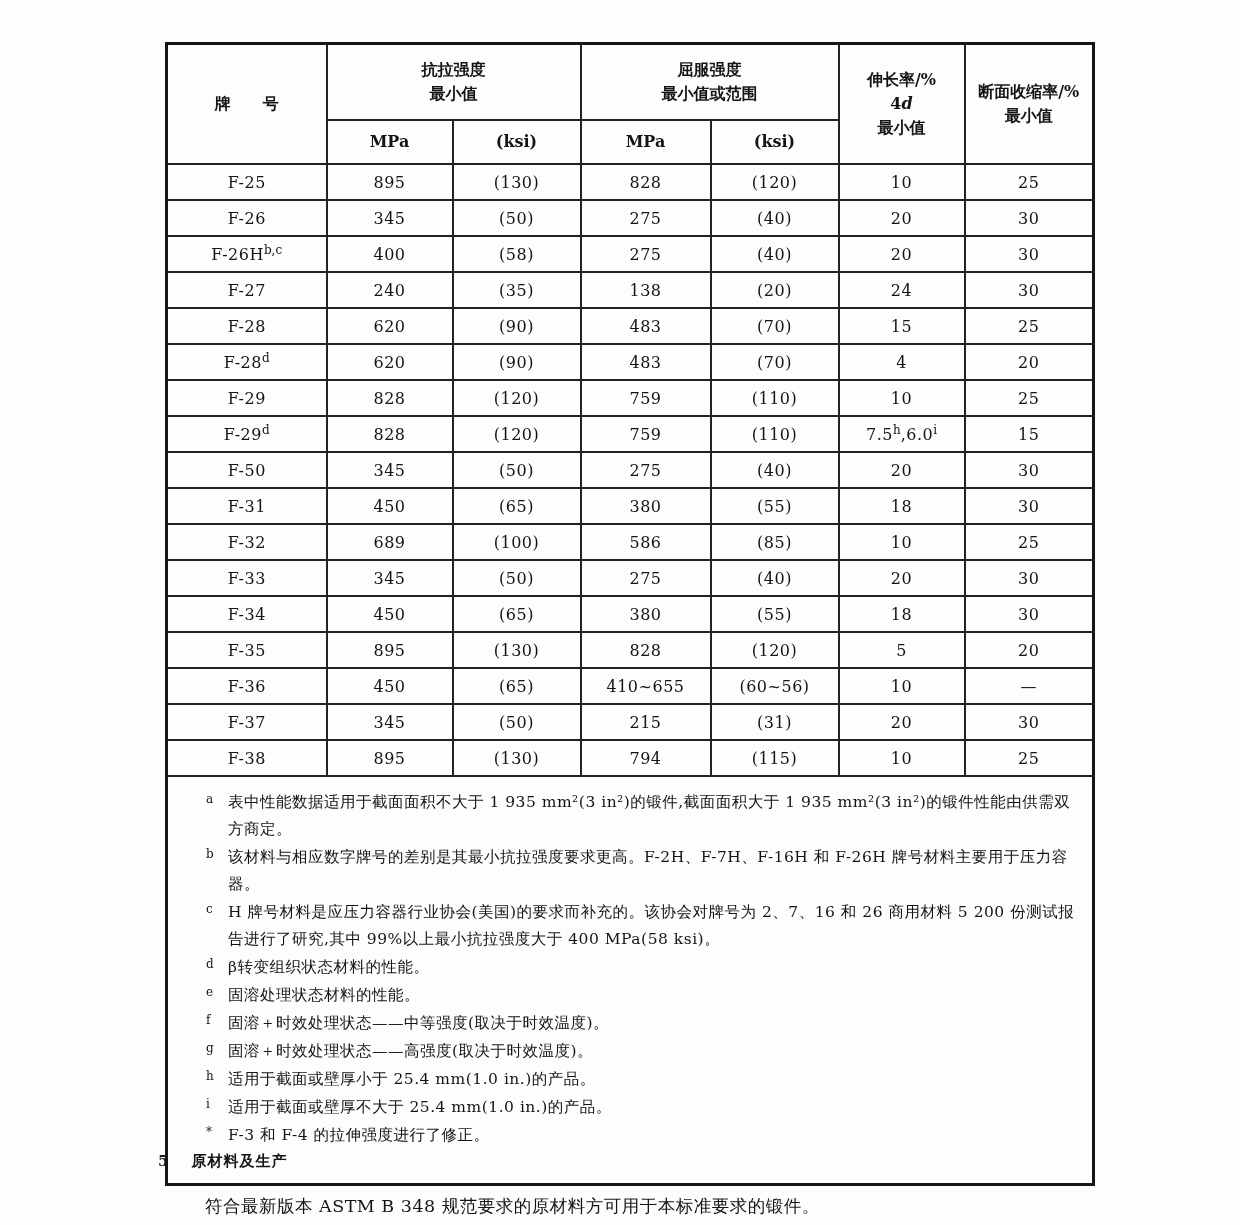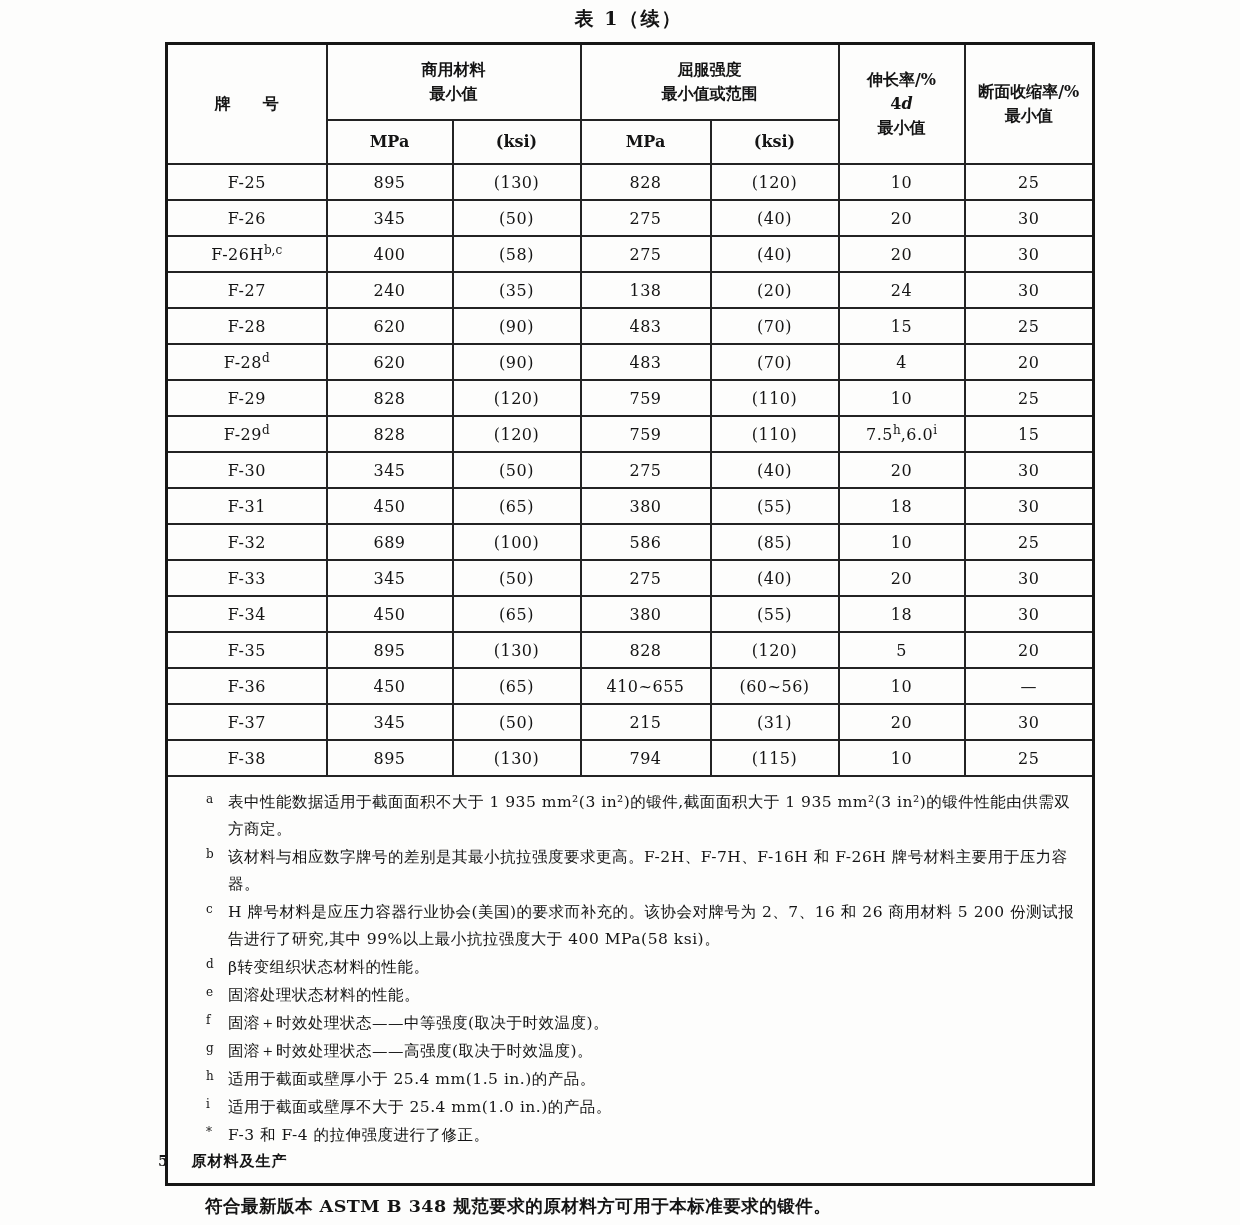--- a/index.html
+++ b/index.html
@@ -80,46 +80,45 @@
     font-weight: bold;
     letter-spacing: 1px;
   }
   .section-heading .sec-num { margin-right: 22px; }
   .body-paragraph {
     position: absolute;
     top: 1194px;
     left: 205px;
     width: 980px;
     font-size: 17.5px;
-    font-weight: bold;
+    font-weight: normal;
     letter-spacing: 0.5px;
   }
 </style>
 </head>
 <body>
 
 <div class="page">
 
-  <div class="table-title">表 1（续）</div>
 
   <table class="spec-table">
     <colgroup>
       <col style="width:160px">
       <col style="width:126px">
       <col style="width:128px">
       <col style="width:130px">
       <col style="width:128px">
       <col style="width:126px">
       <col style="width:129px">
     </colgroup>
     <thead>
       <tr class="group-row">
         <th rowspan="2">牌　　号</th>
         <th colspan="2">
-          <div>商用材料</div>
+          <div>抗拉强度</div>
           <div>最小值</div>
         </th>
         <th colspan="2">
           <div>屈服强度</div>
           <div>最小值或范围</div>
         </th>
         <th rowspan="2">
           <div>伸长率/%</div>
           <div><span>4</span><i>d</i></div>
           <div>最小值</div>
@@ -203,21 +202,21 @@
         <tr>
           <td>F-29<sup>d</sup></td>
           <td>828</td>
           <td>(120)</td>
           <td>759</td>
           <td>(110)</td>
           <td>7.5<sup>h</sup>,6.0<sup>i</sup></td>
           <td>15</td>
         </tr>
         <tr>
-          <td>F-30</td>
+          <td>F-50</td>
           <td>345</td>
           <td>(50)</td>
           <td>275</td>
           <td>(40)</td>
           <td>20</td>
           <td>30</td>
         </tr>
         <tr>
           <td>F-31</td>
           <td>450</td>
@@ -294,21 +293,21 @@
     <tfoot>
       <tr>
         <td colspan="7" class="footnotes-cell" id="footnotes-cell">
             <div class="fn"><sup class="fn-marker">a</sup><span>表中性能数据适用于截面面积不大于 1 935 mm²(3 in²)的锻件,截面面积大于 1 935 mm²(3 in²)的锻件性能由供需双方商定。</span></div>
             <div class="fn"><sup class="fn-marker">b</sup><span>该材料与相应数字牌号的差别是其最小抗拉强度要求更高。F-2H、F-7H、F-16H 和 F-26H 牌号材料主要用于压力容器。</span></div>
             <div class="fn"><sup class="fn-marker">c</sup><span>H 牌号材料是应压力容器行业协会(美国)的要求而补充的。该协会对牌号为 2、7、16 和 26 商用材料 5 200 份测试报告进行了研究,其中 99%以上最小抗拉强度大于 400 MPa(58 ksi)。</span></div>
             <div class="fn"><sup class="fn-marker">d</sup><span>β转变组织状态材料的性能。</span></div>
             <div class="fn"><sup class="fn-marker">e</sup><span>固溶处理状态材料的性能。</span></div>
             <div class="fn"><sup class="fn-marker">f</sup><span>固溶＋时效处理状态——中等强度(取决于时效温度)。</span></div>
             <div class="fn"><sup class="fn-marker">g</sup><span>固溶＋时效处理状态——高强度(取决于时效温度)。</span></div>
-            <div class="fn"><sup class="fn-marker">h</sup><span>适用于截面或壁厚小于 25.4 mm(1.5 in.)的产品。</span></div>
+            <div class="fn"><sup class="fn-marker">h</sup><span>适用于截面或壁厚小于 25.4 mm(1.0 in.)的产品。</span></div>
             <div class="fn"><sup class="fn-marker">i</sup><span>适用于截面或壁厚不大于 25.4 mm(1.0 in.)的产品。</span></div>
             <div class="fn"><sup class="fn-marker">*</sup><span>F-3 和 F-4 的拉伸强度进行了修正。</span></div>
           </td>
       </tr>
     </tfoot>
   </table>
 
   <div class="section-heading">
     <span class="sec-num">5</span><span class="sec-title">原材料及生产</span>
   </div>

